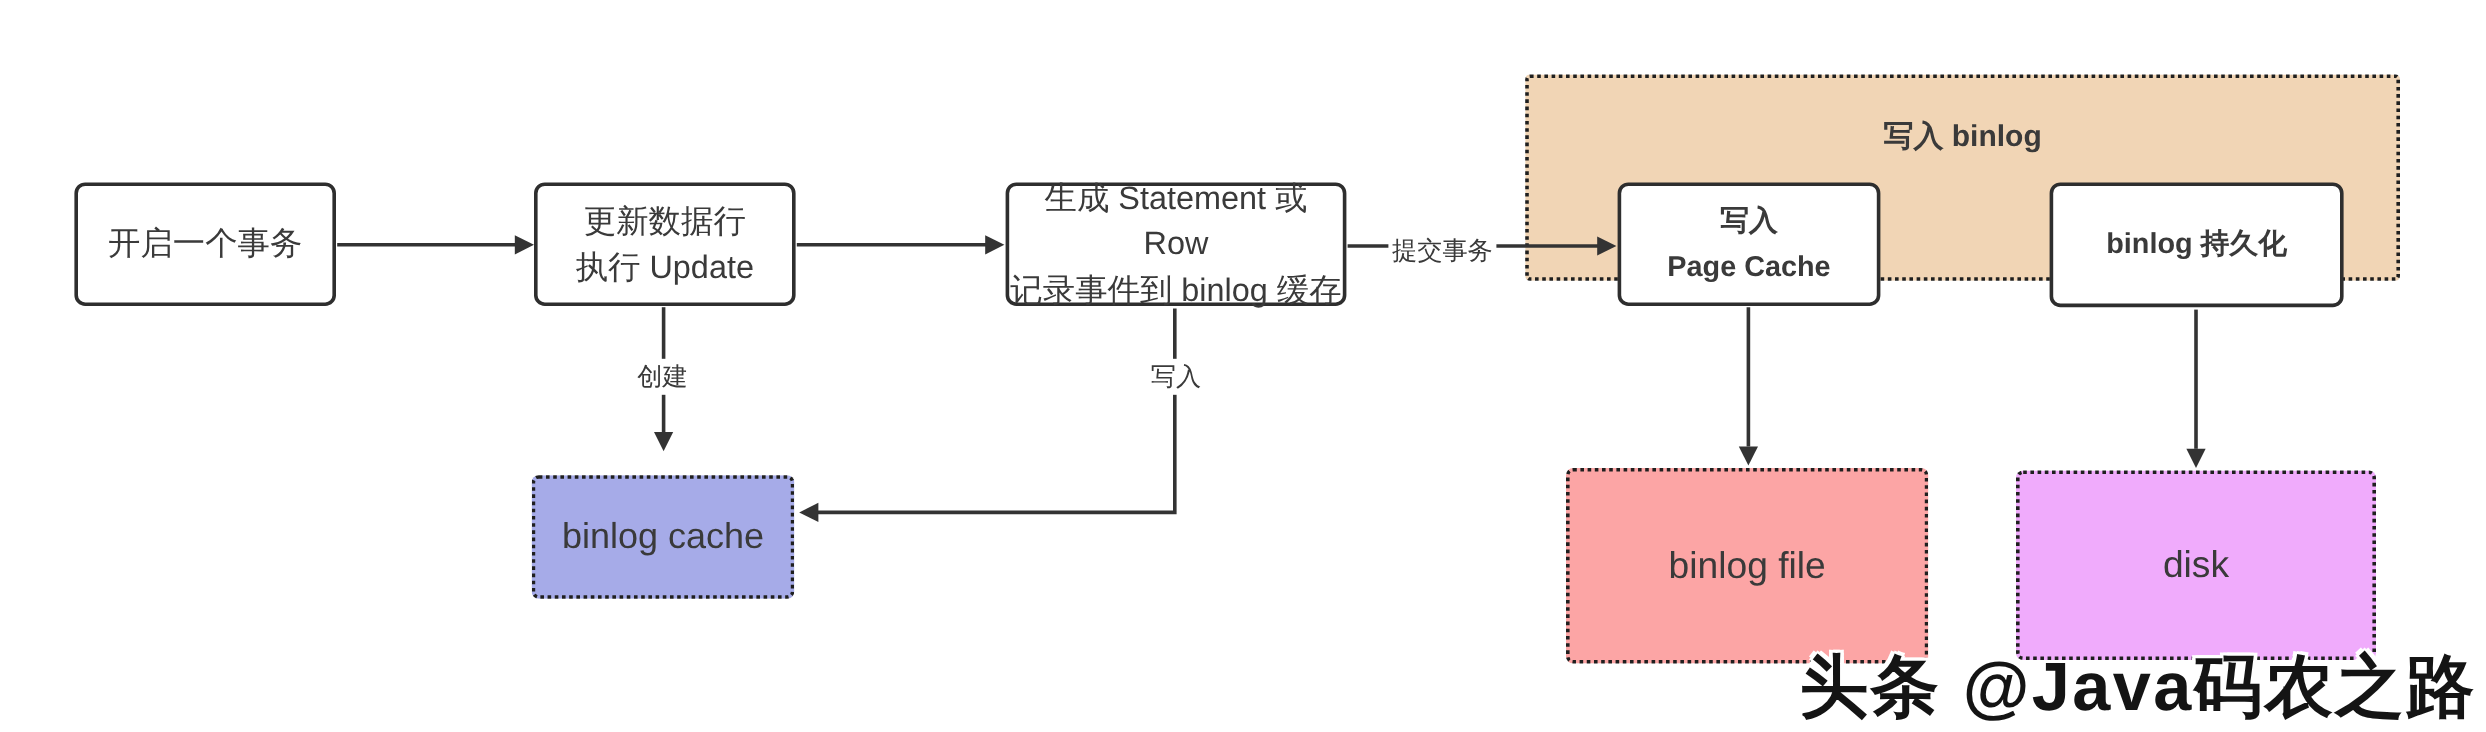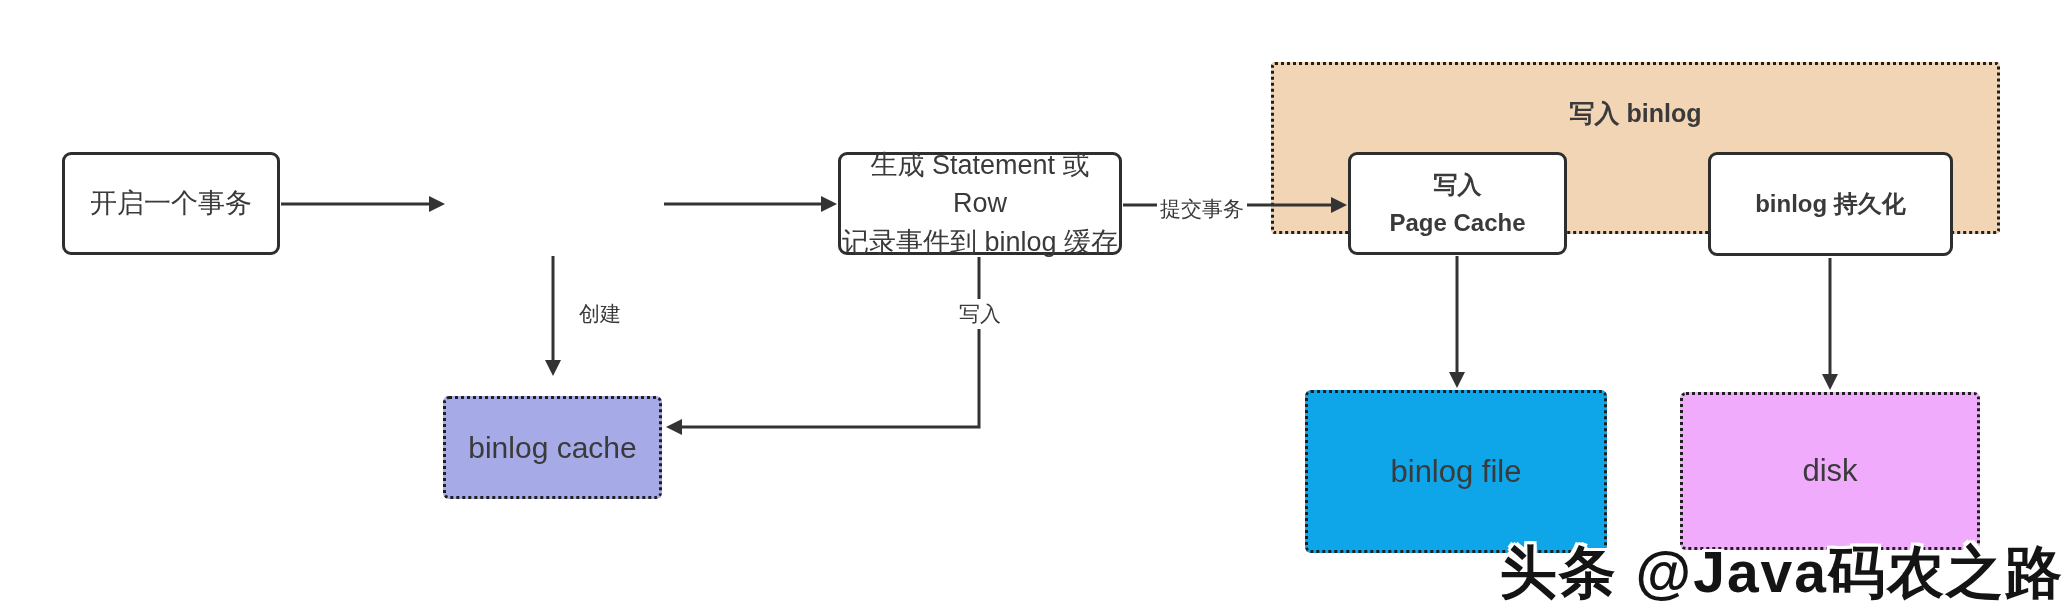--- a/index.html
+++ b/index.html
@@ -33,31 +33,31 @@
   #n-start{left:62px;top:152px;width:218px;height:103px;}
   #n-update{left:445px;top:152px;width:218px;height:103px;}
   #n-generate{left:838px;top:152px;width:284px;height:103px;}
   #n-pagecache{left:1348px;top:152px;width:219px;height:103px;font-size:24px;font-weight:700;line-height:1.55;}
   #n-fsync{left:1708px;top:152px;width:245px;height:104px;font-size:24px;font-weight:700;line-height:1.55;}
   
   .dotted{
     border:3px dotted #1f1f1f;border-radius:6px;
   }
   #n-binlogcache{left:443px;top:396px;width:219px;height:103px;background:#a6abe8;font-size:30px;}
-  #n-binlogfile{left:1305px;top:390px;width:302px;height:163px;background:#0ea5e9;font-size:31px;}
+  #n-binlogfile{left:1305px;top:390px;width:302px;height:163px;background:#fca5a5;font-size:31px;}
   #n-disk{left:1680px;top:392px;width:300px;height:158px;background:#f0abfc;font-size:31px;}
   
   svg.edges{position:absolute;left:0;top:0;z-index:2;}
   
   .edge-label{
     position:absolute;z-index:4;background:#ffffff;
     color:#3a3a3a;font-size:21px;padding:1px 3px;white-space:nowrap;
   }
   #lbl-commit{left:1157px;top:194px;text-align:center;}
-  #lbl-create{left:528px;top:299px;margin-left:48px;}
+  #lbl-create{left:528px;top:299px;}
   #lbl-write{left:956px;top:299px;}
   
   .watermark{
     position:absolute;right:8px;bottom:-2px;z-index:6;
     font-size:57px;font-weight:700;color:#141414;letter-spacing:2px;white-space:nowrap;
     text-shadow:-3px -3px 0 #fff,3px -3px 0 #fff,-3px 3px 0 #fff,3px 3px 0 #fff,
                  0 -3px 0 #fff,0 3px 0 #fff,-3px 0 0 #fff,3px 0 0 #fff;
   }
 </style>
 </head>
@@ -87,20 +87,24 @@
       <polygon points="666,427 682,419 682,435"></polygon>
       <polygon points="1457,388 1449,372 1465,372"></polygon>
       <polygon points="1830,390 1822,374 1838,374"></polygon>
     </g>
   </svg>
 
   <div class="node white" id="n-start">
     <div>开启一个事务</div>
   </div>
 
+  <div class="node white" id="n-update">
+    <div>更新数据行</div>
+    <div>执行 Update</div>
+  </div>
 
   <div class="node white" id="n-generate">
     <div>生成 Statement 或 Row</div>
     <div>记录事件到 binlog 缓存</div>
   </div>
 
   <div class="node white" id="n-pagecache">
     <div>写入</div>
     <div>Page Cache</div>
   </div>

